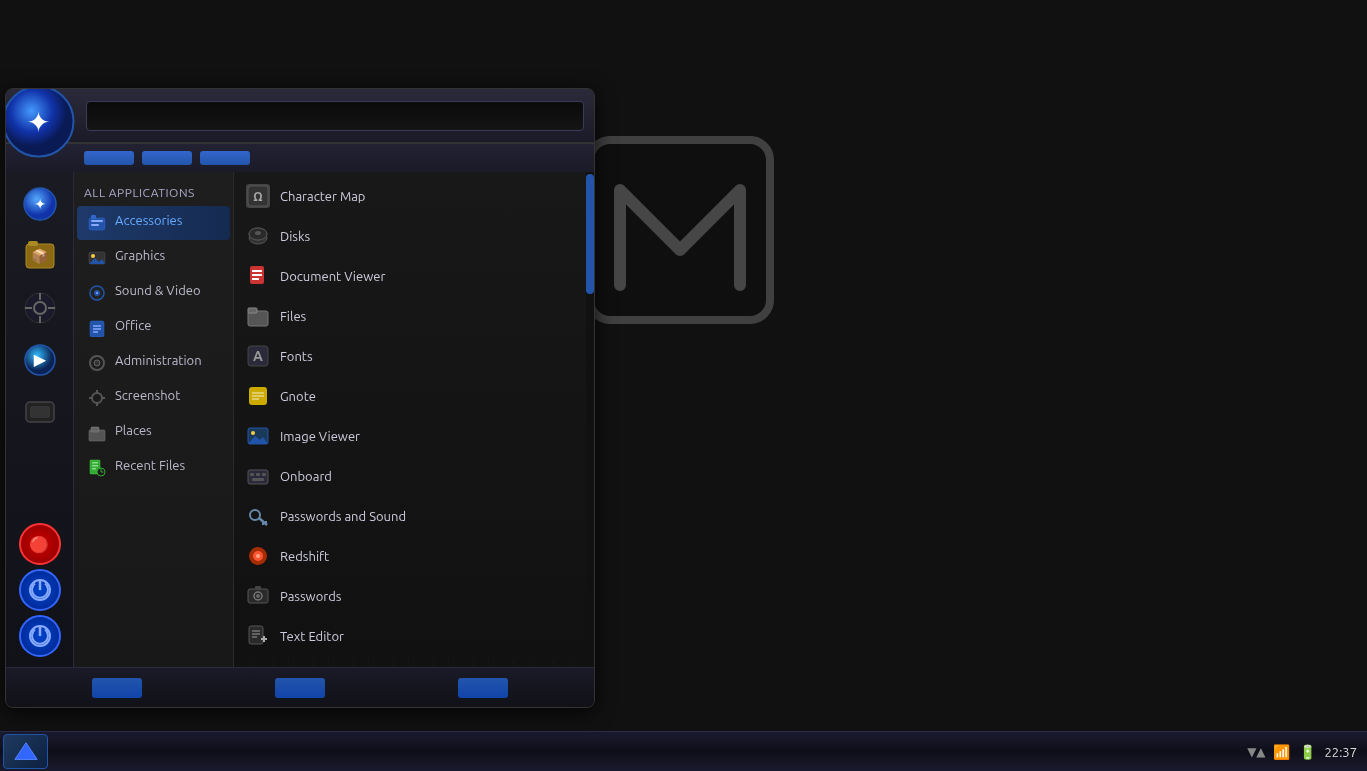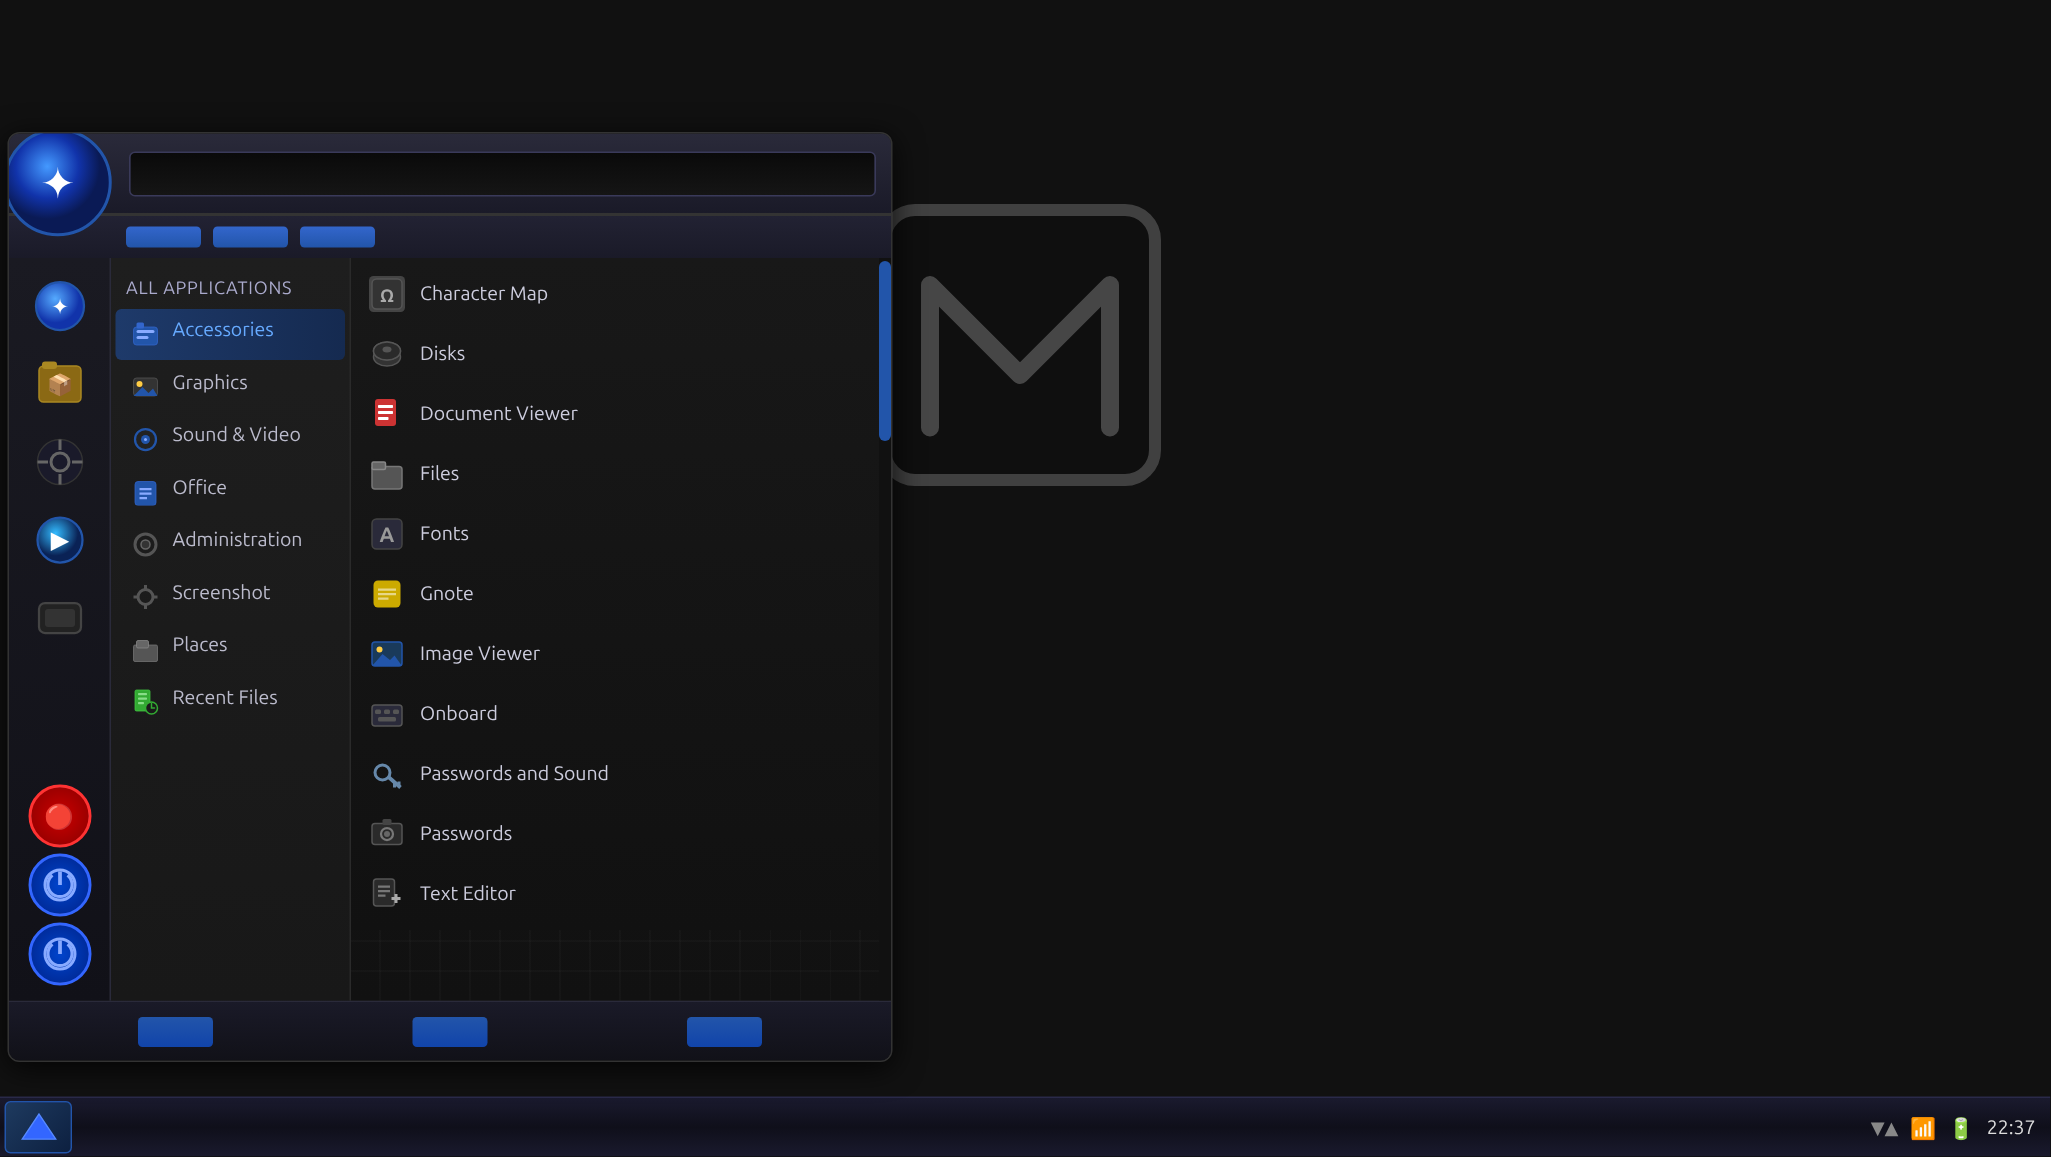--- a/index.html
+++ b/index.html
@@ -664,20 +664,30 @@
               <svg width="22" height="22" viewBox="0 0 22 22">
                 <circle cx="8" cy="10" r="5" fill="none" stroke="#6688aa" stroke-width="2"></circle>
                 <line x1="12" y1="13" x2="20" y2="20" stroke="#6688aa" stroke-width="2.5"></line>
                 <line x1="16" y1="17" x2="16" y2="20" stroke="#6688aa" stroke-width="2"></line>
                 <line x1="19" y1="16" x2="19" y2="19" stroke="#6688aa" stroke-width="2"></line>
               </svg>
             </div>
             <span>Passwords and Sound</span>
           </div>
 
+          <div class="app-item">
+            <div class="app-icon icon-redshift">
+              <svg width="22" height="22" viewBox="0 0 22 22">
+                <circle cx="11" cy="11" r="9" fill="#cc3300" opacity="0.8"></circle>
+                <circle cx="11" cy="11" r="5" fill="#ff5533"></circle>
+                <circle cx="11" cy="11" r="2" fill="#ffaa88"></circle>
+              </svg>
+            </div>
+            <span>Redshift</span>
+          </div>
 
           <div class="app-item">
             <div class="app-icon icon-screenshot">
               <svg width="22" height="22" viewBox="0 0 22 22">
                 <rect x="1" y="4" width="20" height="14" rx="2" fill="#2a2a2a" stroke="#555"></rect>
                 <rect x="8" y="1" width="6" height="4" rx="1" fill="#444"></rect>
                 <circle cx="11" cy="11" r="4" fill="none" stroke="#777" stroke-width="1.5"></circle>
                 <circle cx="11" cy="11" r="2" fill="#666"></circle>
               </svg>
             </div>

